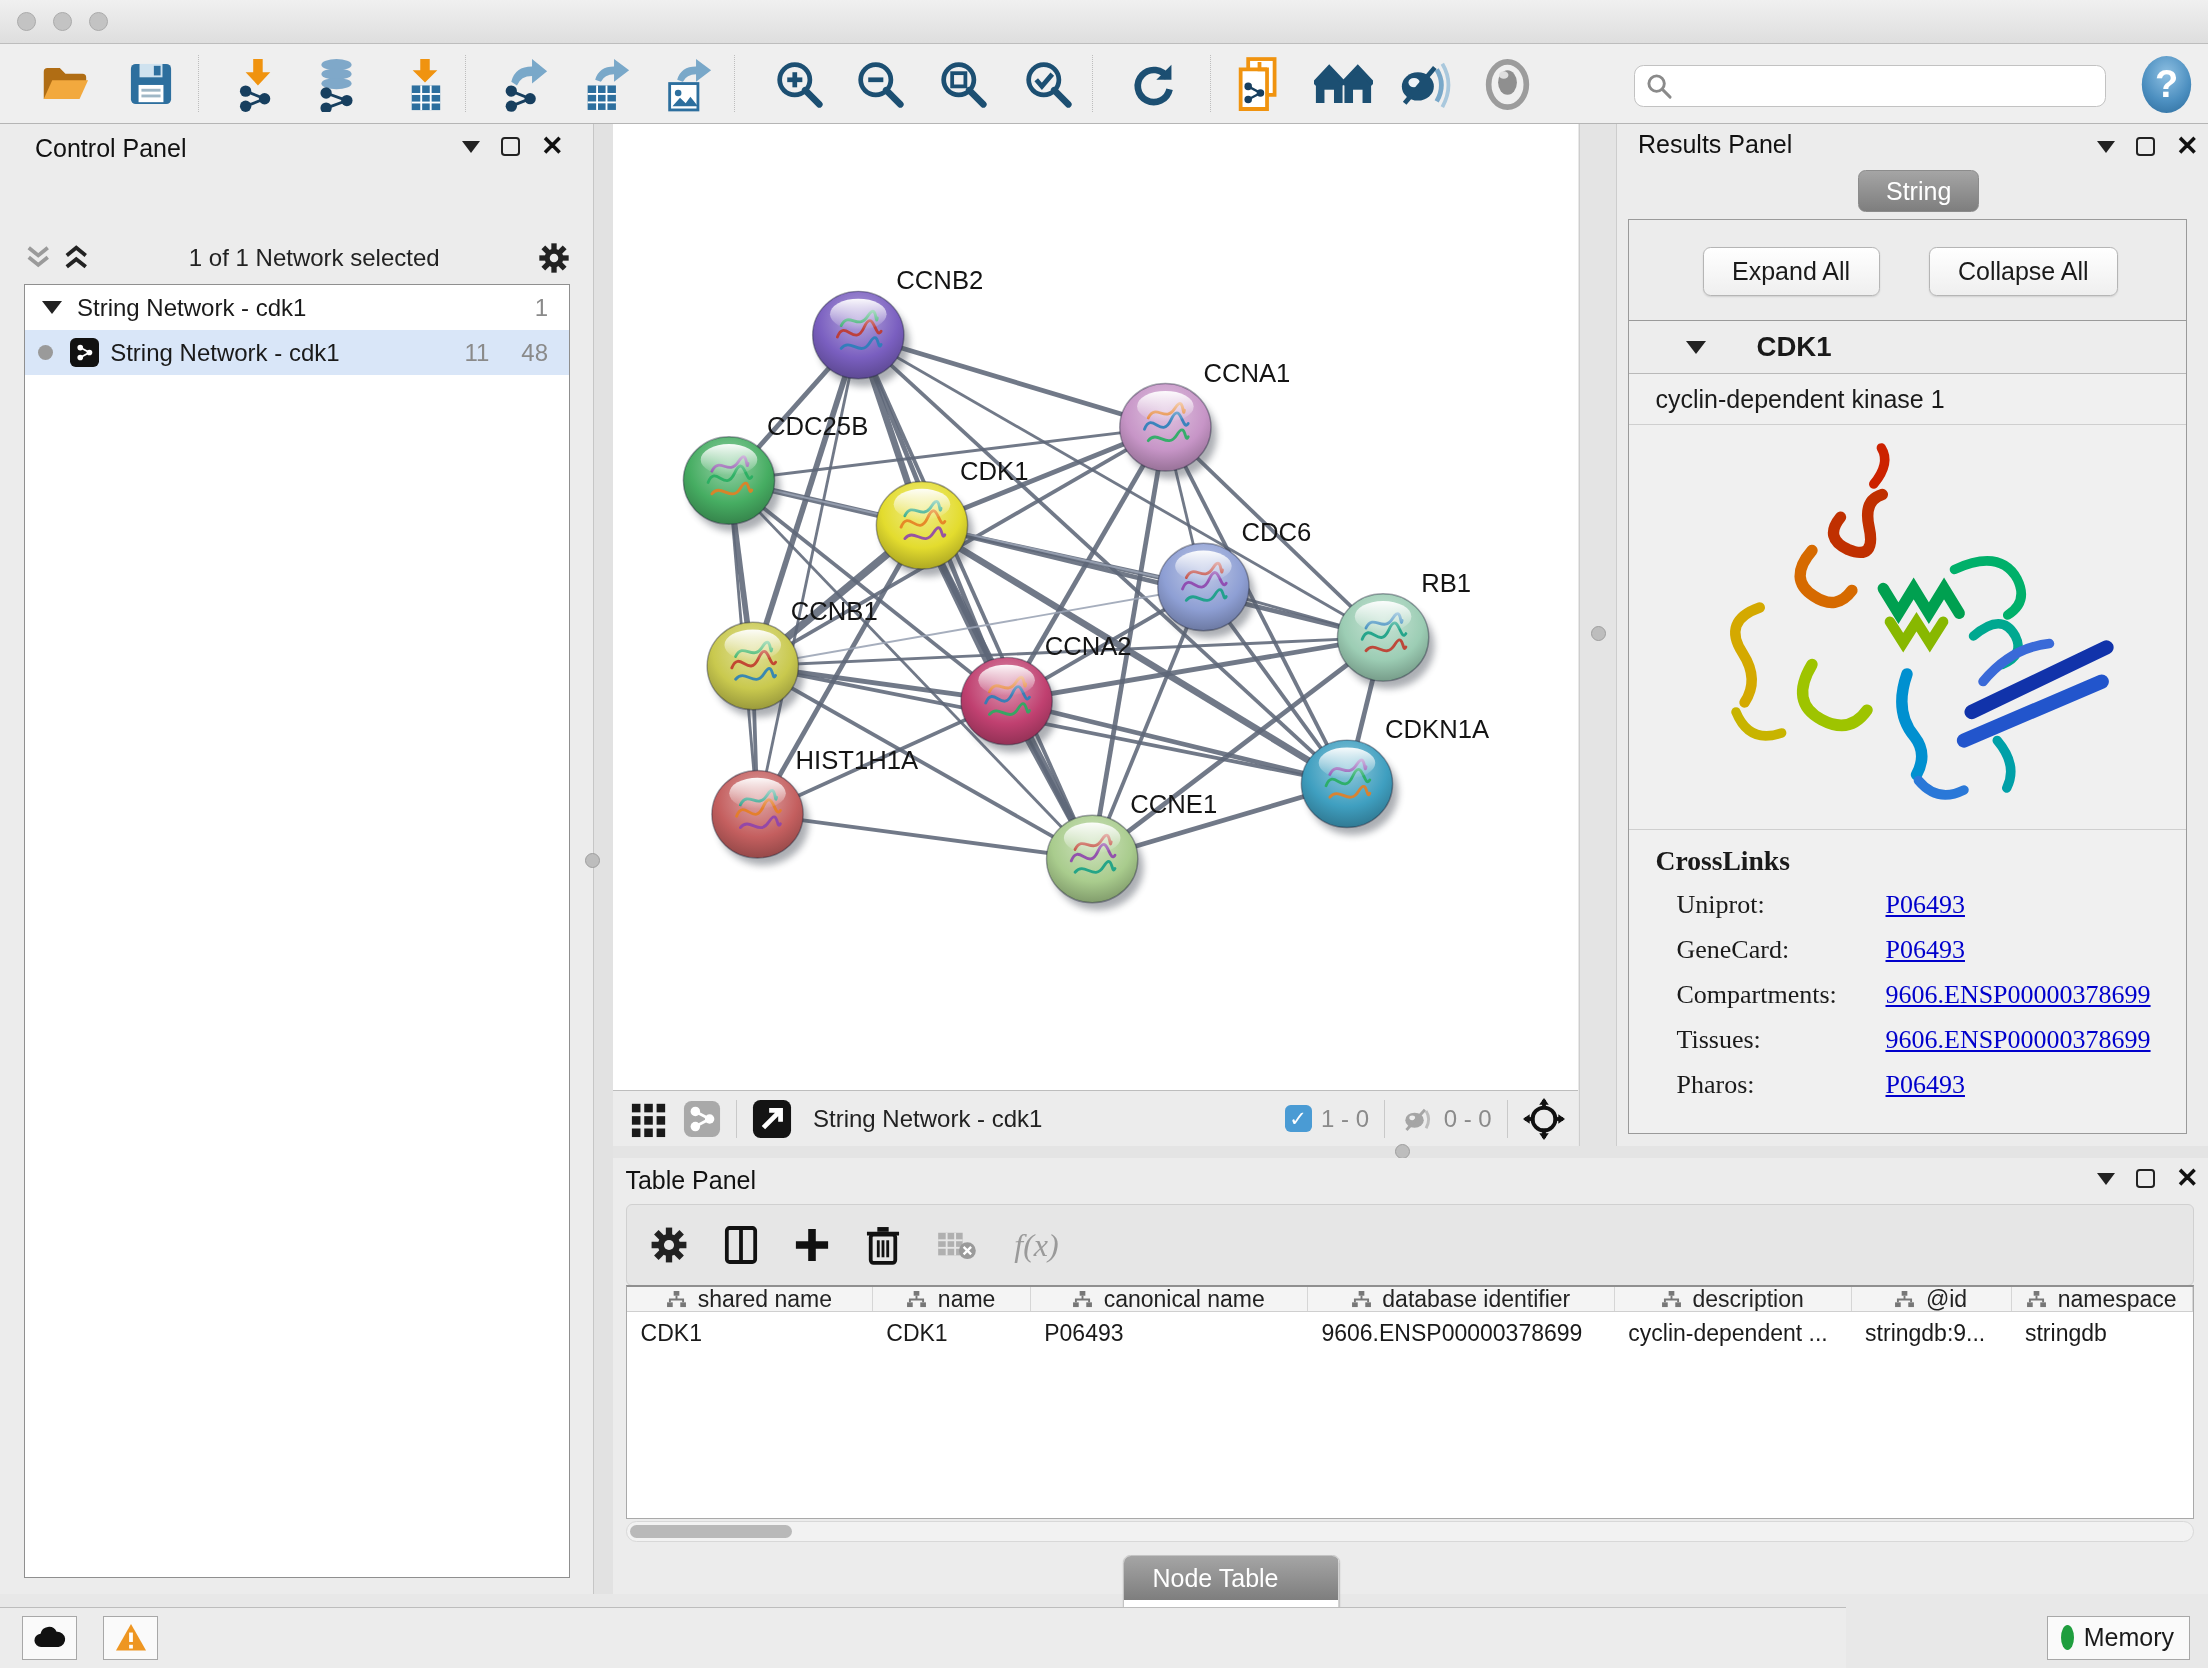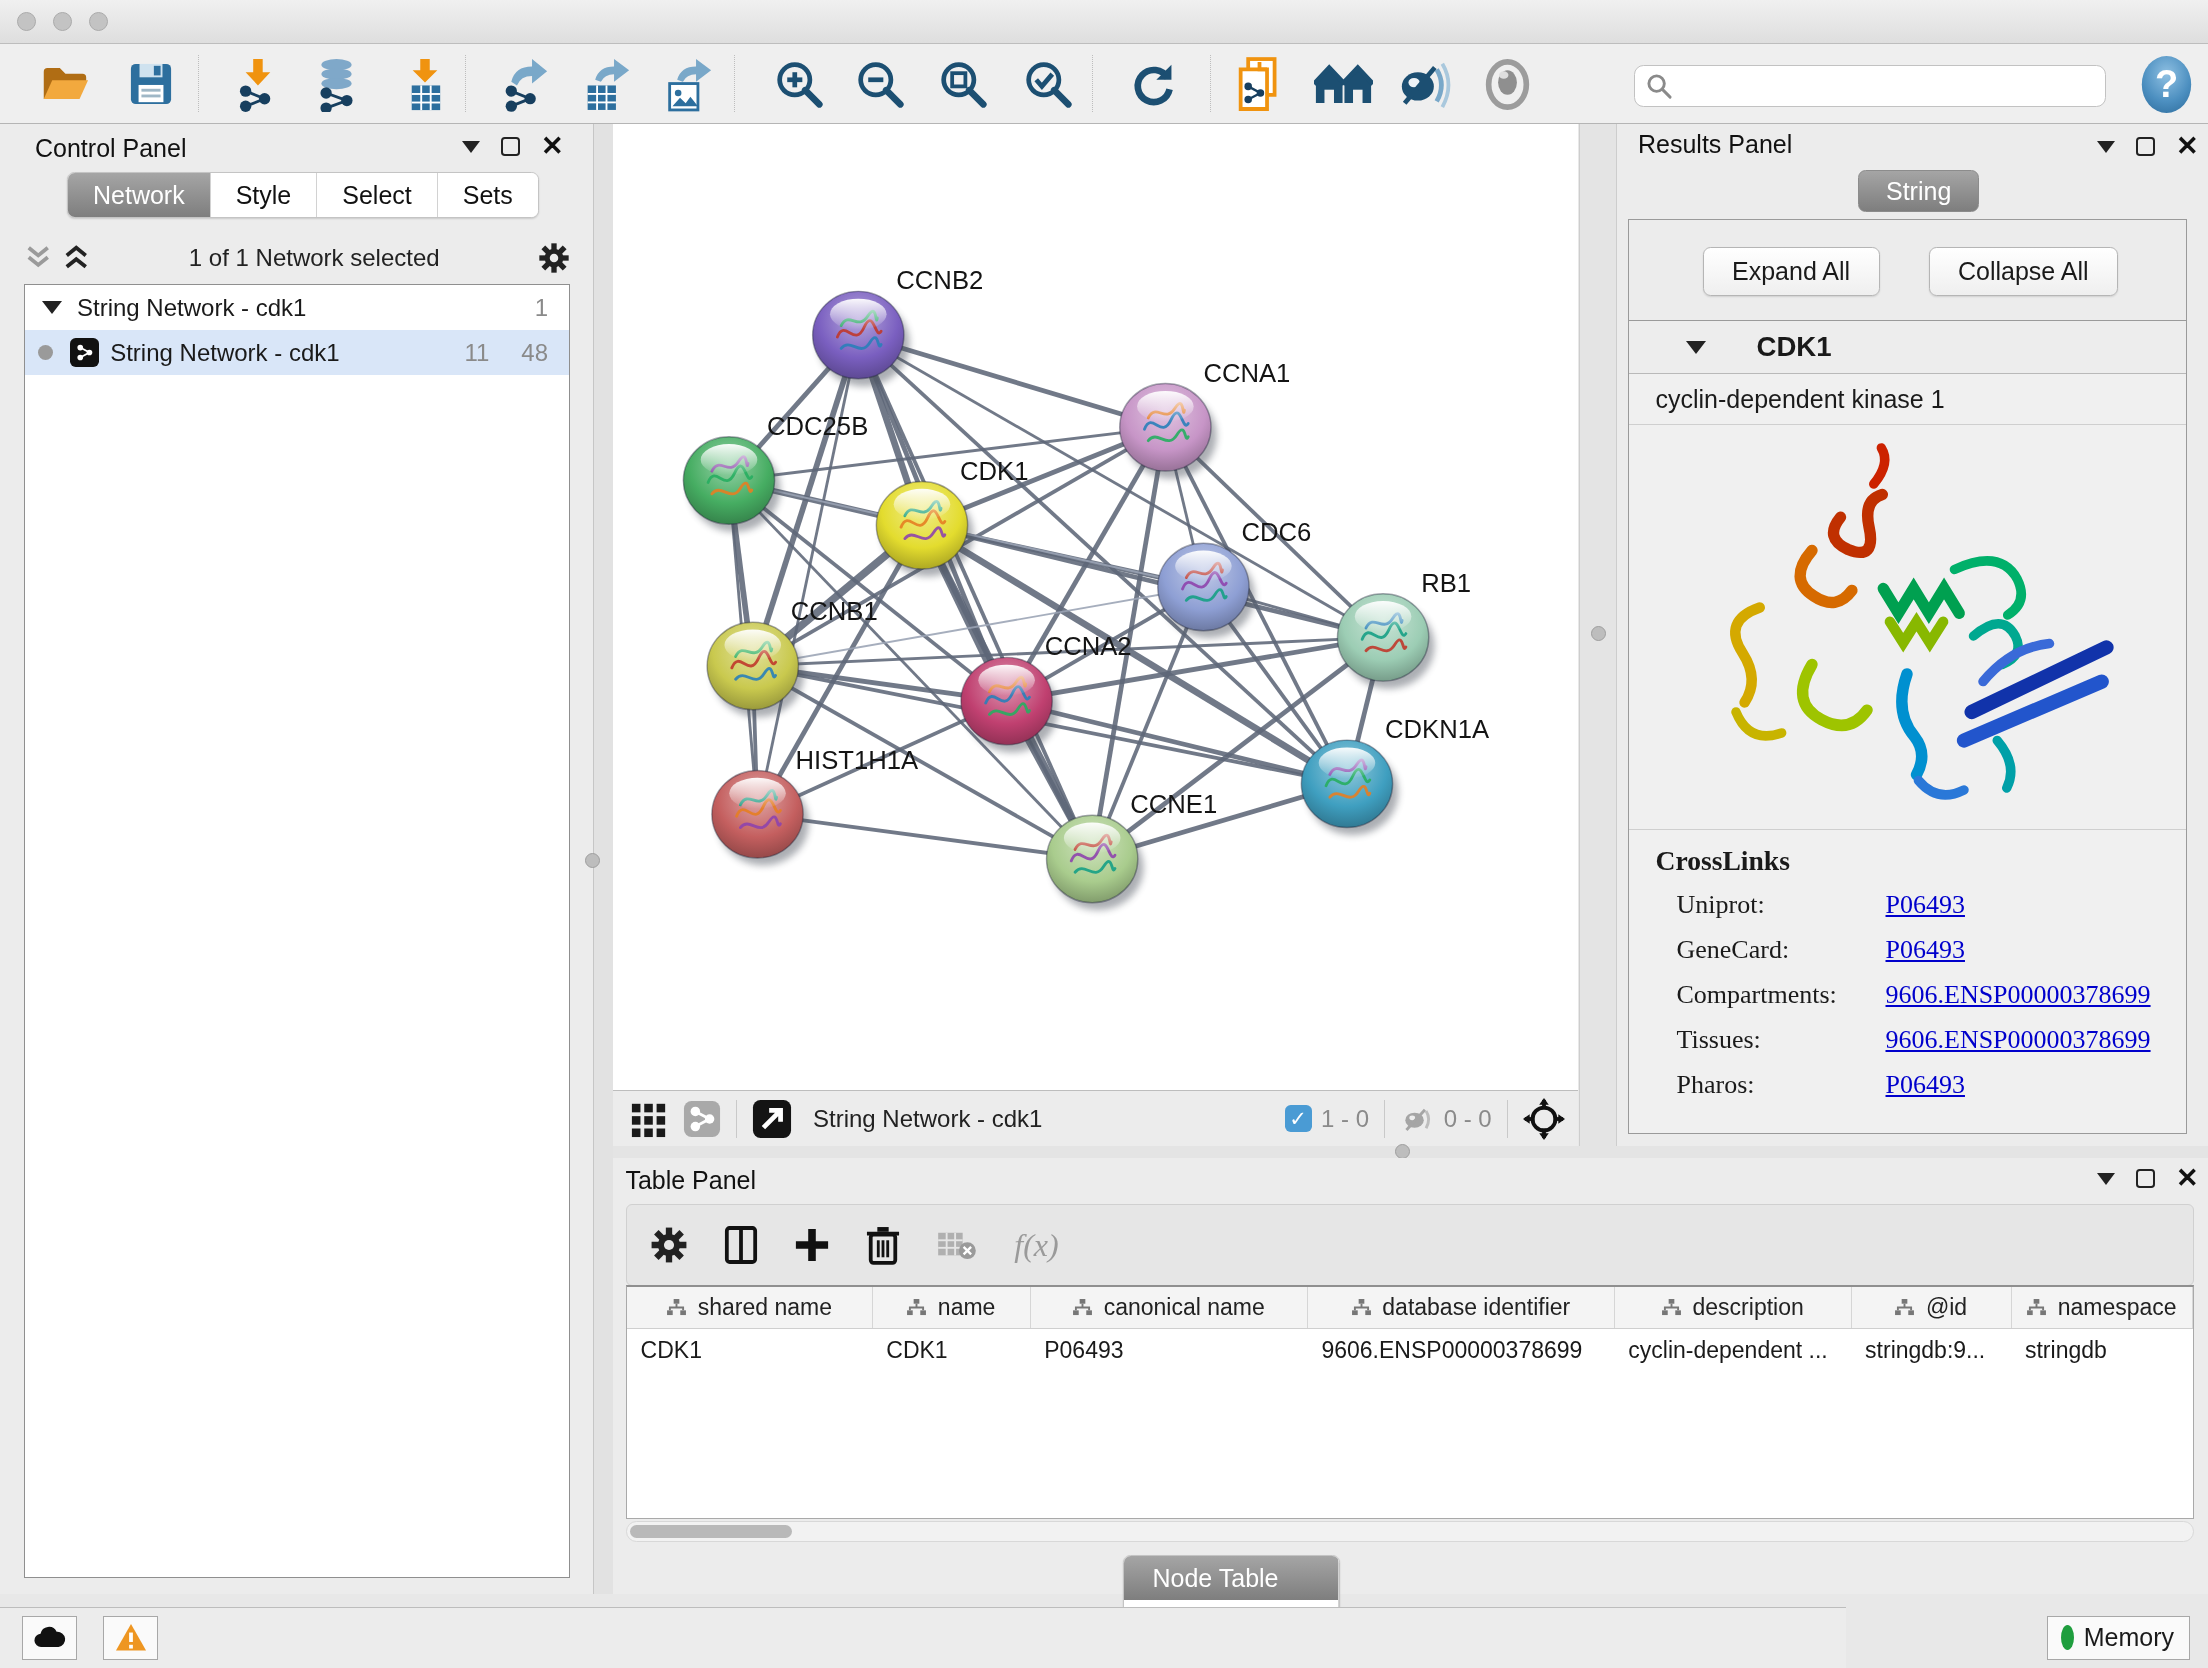--- a/index.html
+++ b/index.html
@@ -93,21 +93,21 @@
   .cl-row { display:flex; font-size:26px; margin-bottom:15px; }
   .cl-label { width:209px; margin-left:21px; }
   .cl-link { color:#0000cc; text-decoration:underline; }
 
   
   .table-panel { position:absolute; left:613px; top:1158px; width:1595px; height:436px; background:#ececec; }
   .tp-toolbar { position:absolute; left:13.3px; top:46px; width:1568px; height:82px; background:#e6e6e6;
     border:1px solid #d0d0d0; border-radius:6px; display:flex; align-items:center; gap:36px; padding-left:23px; }
   .tp-table { position:absolute; left:13.3px; top:127px; width:1568px; height:234px; background:#ffffff;
     border:1px solid #a9a9a9; border-top:2.9px solid #8f8f8f; }
-  .thead { display:flex; height:42px; background:#f4f4f4; border-bottom:1px solid #cfcfcf; }
+  .thead { display:flex; height:25px; background:#f4f4f4; border-bottom:1px solid #cfcfcf; }
   .th { display:flex; align-items:center; justify-content:center; gap:11.4px; font-size:23px; color:#222;
     border-right:1px solid #d6d6d6; overflow:hidden; white-space:nowrap; }
   .trowdata { display:flex; height:42px; }
   .td { font-size:23px; padding-left:13.3px; display:flex; align-items:center; overflow:hidden; white-space:nowrap; }
   .hscroll { position:absolute; left:13.3px; top:363px; width:1568px; height:21px; background:#f2f2f2; border:1px solid #d8d8d8; border-radius:10.5px; }
   .hthumb { position:absolute; left:2.9px; top:2.9px; width:162px; height:13.3px; background:#b9b9b9; border-radius:7.6px; }
   .tp-tabs { position:absolute; left:510px; top:397px; display:flex; background:#fff; border:1px solid #c4c4c4;
     border-radius:7.6px; overflow:hidden; box-shadow:0 1px 1.9px rgba(0,0,0,.15);flex-direction:column; }
   .tp-tab { font-size:25px; padding:7.6px 28.5px; border-right:1px solid #d2d2d2; background:#fff; }
   .tp-tab:last-child { border-right:none; }
@@ -326,26 +326,20 @@
 </div>
 
 <div class="control-panel">
   <div class="abs panel-title" style="left:35px; top:9.5px">Control Panel</div>
   <div class="panel-ctrls" style="left:462px; top:13.3px">
     <span class="pc-tri"></span>
     <span class="pc-box"></span>
     <span class="pc-x">✕</span>
   </div>
 
-  <div class="tabs" style="left:67px; top:48px">
-    <div class="tab active">Network</div>
-    <div class="tab">Style</div>
-    <div class="tab">Select</div>
-    <div class="tab">Sets</div>
-  </div>
 
   <div class="subhead">
     <svg width="28.5" height="28.5" viewBox="0 0 30 30">
       <path d="M5 4 l10 8 10-8 M5 14 l10 8 10-8" fill="none" stroke="#9a9a9a" stroke-width="4"></path>
     </svg>
     <svg width="28.5" height="28.5" viewBox="0 0 30 30" style="margin-left:9.5px">
       <path d="M5 12 l10-8 10 8 M5 24 l10-8 10 8" fill="none" stroke="#222" stroke-width="4"></path>
     </svg>
     <span class="subhead-text">1 of 1 Network selected</span>
     <svg width="32" height="32" viewBox="0 0 24 24">

